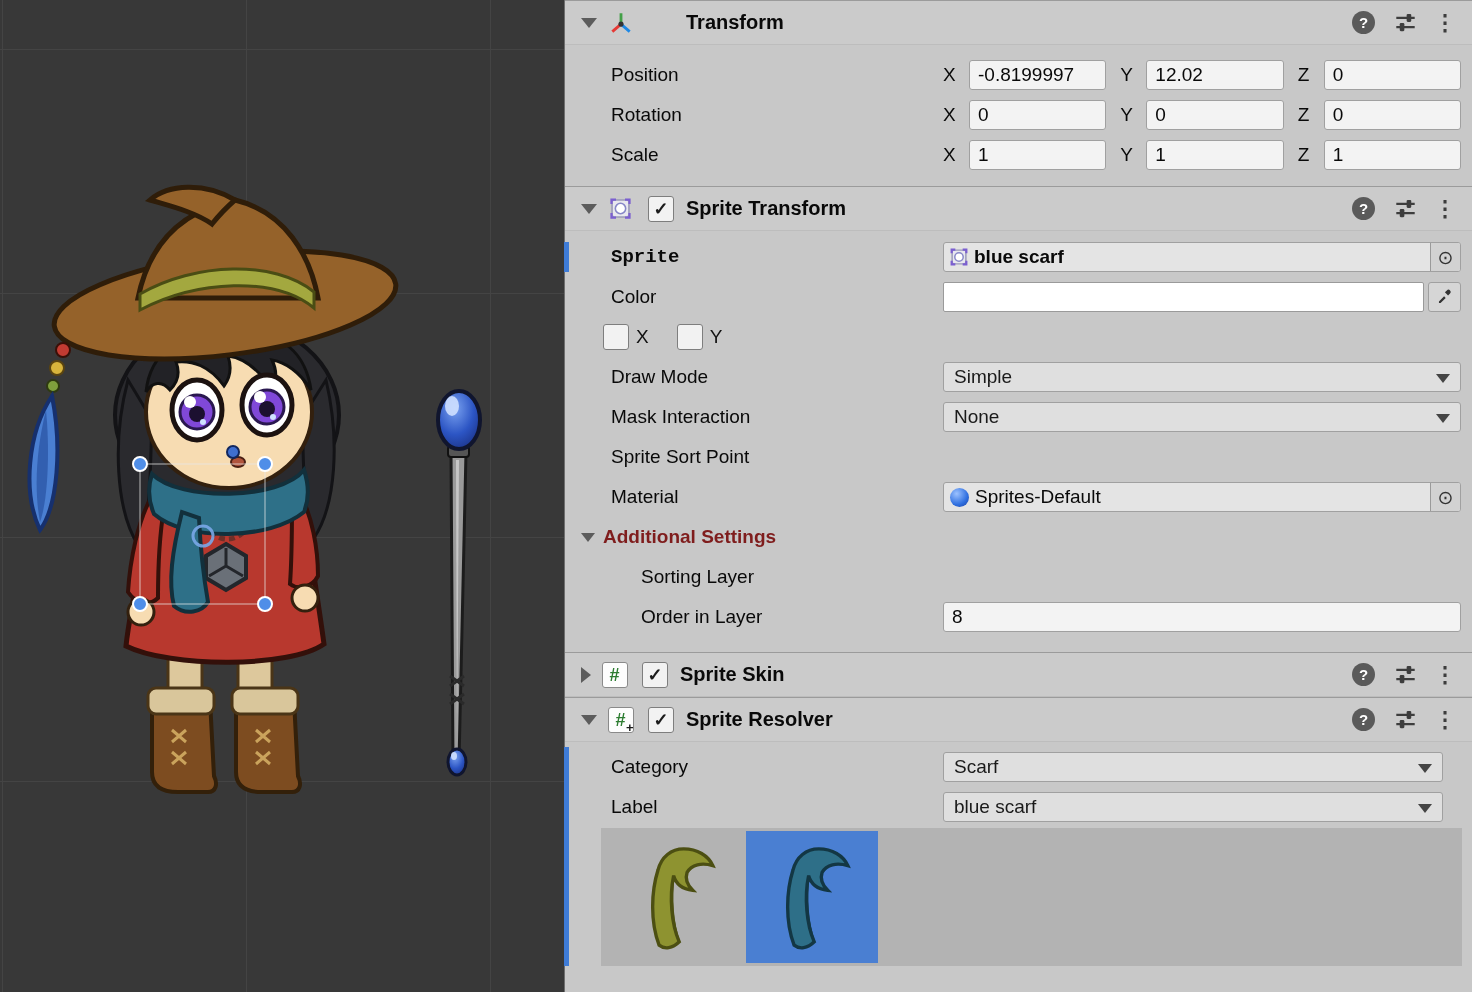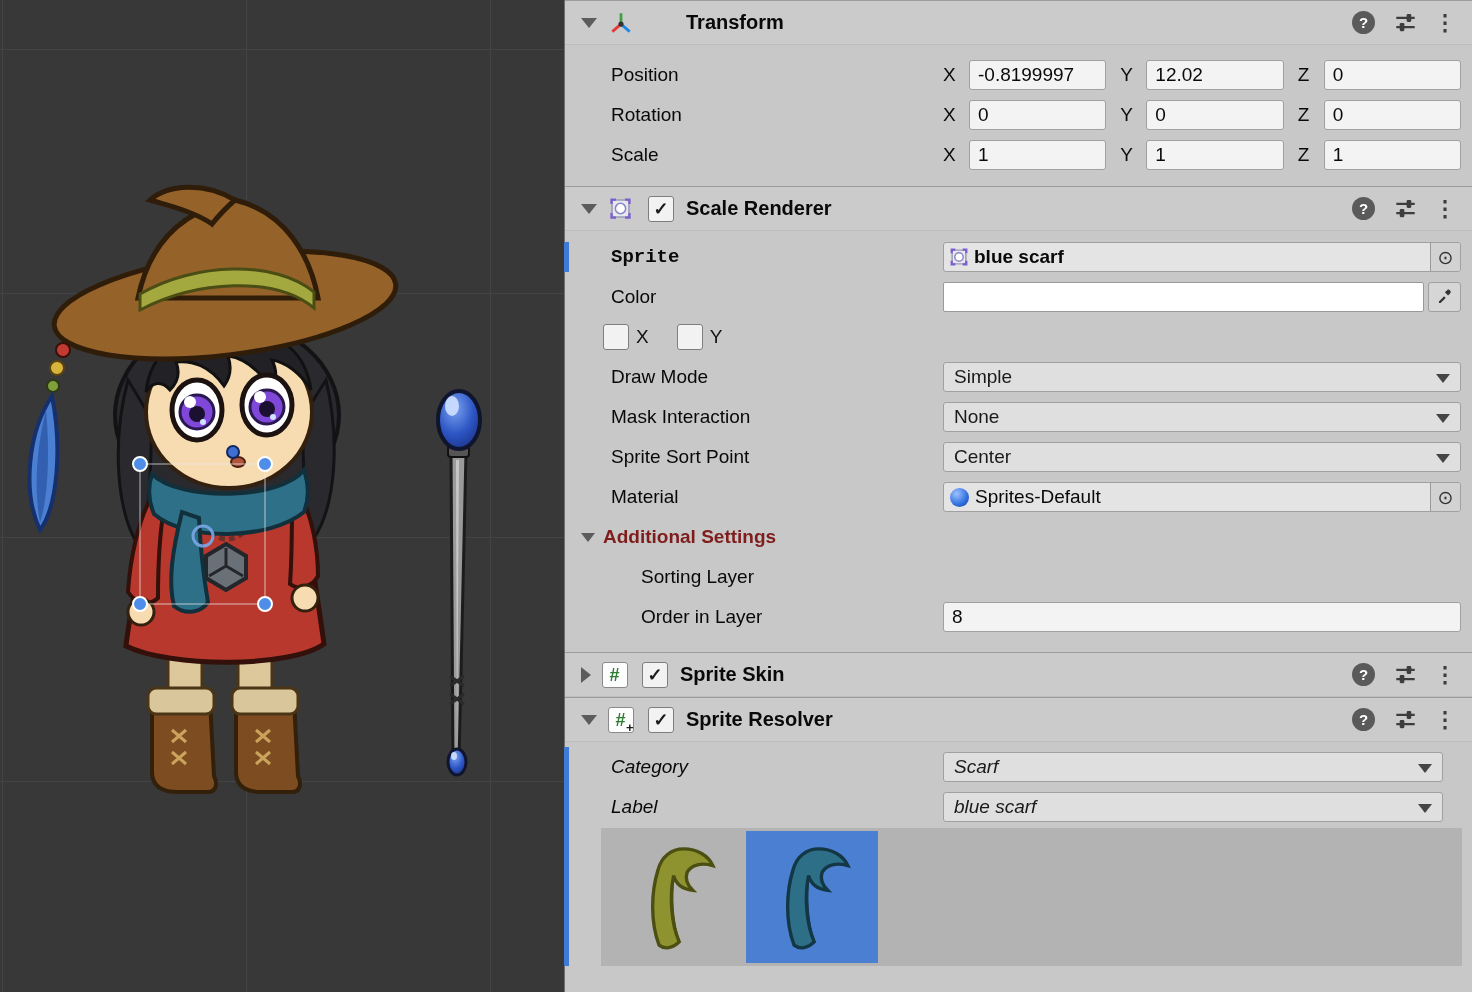--- a/index.html
+++ b/index.html
@@ -72,21 +72,21 @@
   .eyedrop-btn { width:33px; height:30px; margin-left:4px; background:#d6d6d6; border:1px solid #a0a0a0;
     border-radius:3px; display:flex; align-items:center; justify-content:center; flex:none; }
 
   .flip-box { width:26px; height:26px; background:#f2f2f2; border:1px solid #7e7e7e; border-radius:3px; flex:none; }
   .flip-lab { font-size:19px; margin:0 28px 0 7px; }
 
   .foldout-row { height:40px; display:flex; align-items:center; padding-left:16px; }
   .foldout-row .tri { margin-right:8px; border-left-width:7px; border-right-width:7px; border-top-width:9px; }
   .foldout-row .fo-label { font-size:19px; font-weight:bold; color:#7f1d1d; }
 
-  .resolver-body { padding-right:29px;font-style:italic; }
+  .resolver-body { padding-right:29px; }
   .thumb-strip { margin-left:36px; width:861px; height:138px; background:#b3b3b3;
     display:flex; align-items:center; padding:3px 0 3px 10px; }
   .thumb { width:132px; height:132px; display:flex; align-items:center; justify-content:center; margin-right:3px; }
   .thumb.selected { background:#4a7fd2; }
 
   .bottom-strip { height:26px; background:#c8c8c8; }
 
   .override-bar { position:absolute; left:564px; width:5px; background:#3e7bd6; z-index:5; }
   .bar-sprite { top:242px; height:30px; }
   .bar-resolver { top:747px; height:219px; }
@@ -269,21 +269,21 @@
       <header class="comp-header">
         <span class="tri"></span>
         <span class="comp-icon">
           <svg viewBox="0 0 24 24" width="27" height="27">
             <rect x="4.5" y="4.5" width="15" height="15" rx="2" fill="#e8e8ee" stroke="#9a9ab8" stroke-width="1.4"></rect>
             <circle cx="12" cy="12" r="4.6" fill="#fff" stroke="#8888c8" stroke-width="1.4"></circle>
             <path d="M4 8 V4 H8 M16 4 H20 V8 M20 16 V20 H16 M8 20 H4 V16" stroke="#7b5fd0" stroke-width="2" fill="none"></path>
           </svg>
         </span>
         <span class="chk">✓</span>
-        <span class="comp-title">Scale Renderer</span>
+        <span class="comp-title">Sprite Transform</span>
         <span class="flex"></span>
         <span class="help-icon">?</span>
         <span class="presets-icon">
           <svg viewBox="0 0 20 20" width="23" height="23">
             <path d="M2 6 h16 M2 14 h16" stroke="#3d3d3d" stroke-width="2"></path>
             <rect x="11" y="2.5" width="4" height="7" rx="1" fill="#3d3d3d"></rect>
             <rect x="5" y="10.5" width="4" height="7" rx="1" fill="#3d3d3d"></rect>
           </svg>
         </span>
         <span class="kebab">⋮</span>
@@ -337,26 +337,20 @@
           <span class="prop-label">Mask Interaction</span>
           <div class="prop-control">
             <div class="dropdown">
               <span>None</span>
               <span class="dd-arrow"></span>
             </div>
           </div>
         </div>
         <div class="prop-row">
           <span class="prop-label">Sprite Sort Point</span>
-          <div class="prop-control">
-            <div class="dropdown">
-              <span>Center</span>
-              <span class="dd-arrow"></span>
-            </div>
-          </div>
         </div>
         <div class="prop-row">
           <span class="prop-label">Material</span>
           <div class="prop-control">
             <div class="obj-field">
               <span class="mat-dot"></span>
               <span class="obj-text normal">Sprites-Default</span>
               <span class="obj-picker">⊙</span>
             </div>
           </div>

